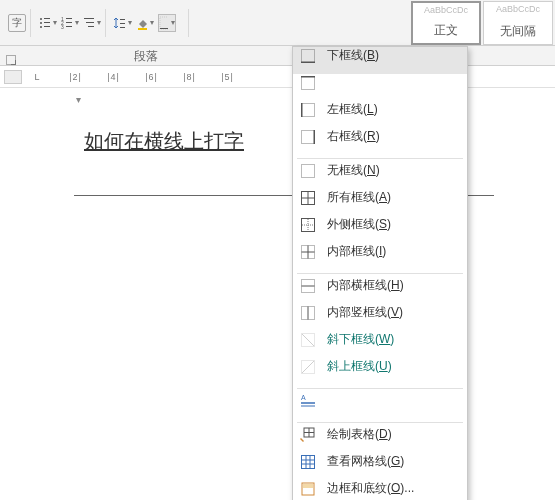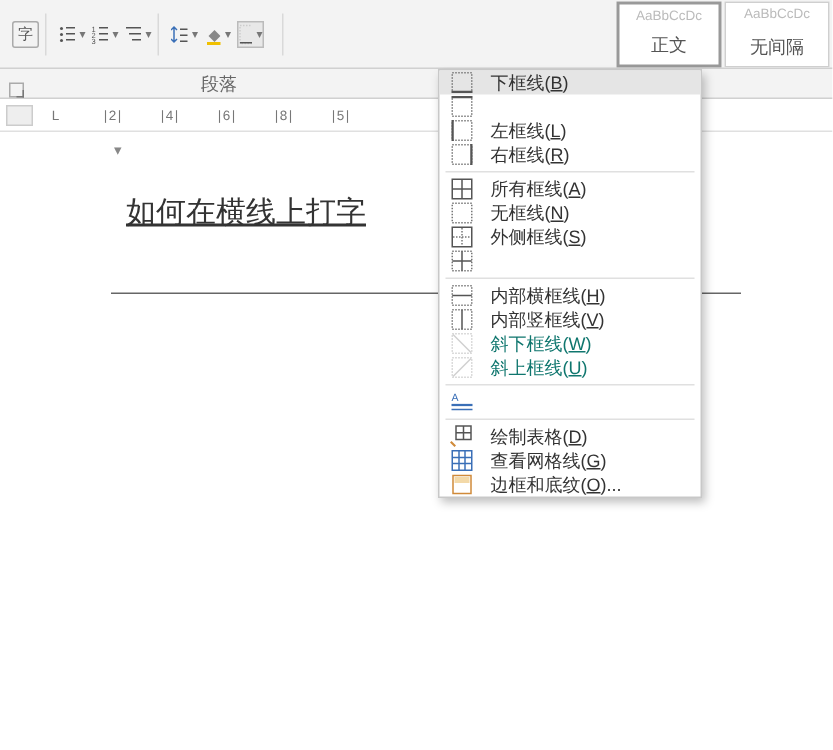--- a/index.html
+++ b/index.html
@@ -15,21 +15,21 @@
   .group-label { font-size: 12px; color: #666; text-align: center; }
   .ruler { height: 22px; background: #fff; border-bottom: 1px solid #e0e0e0; position: relative; font-size: 9px; color: #666; display: flex; align-items: center; padding-left: 4px; overflow: hidden; }
   .ruler .cap { width: 18px; height: 14px; background: #eee; border: 1px solid #ccc; margin-right: 6px; flex-shrink: 0; }
   .ruler .ticks { display: flex; align-items: center; gap: 0; flex: 1; }
   .ruler .tick { width: 19px; text-align: center; letter-spacing: 1px; color: #777; font-size: 9px; }
   .doc { position: relative; padding: 40px 0 0 84px; }
   .headline { font-size: 20px; font-family: "SimSun", serif; text-decoration: underline; color: #333; }
   .hr-line { border: none; border-top: 1px solid #666; margin-top: 40px; width: 420px; margin-left: -10px; }
   .cursor-mark { position: absolute; left: 76px; top: 6px; font-size: 10px; color: #888; }
   .dropdown { position: absolute; left: 292px; top: 46px; width: 176px; background: #fff; border: 1px solid #c8c8c8; box-shadow: 2px 3px 6px rgba(0,0,0,0.25); }
-  .dd-item { display: flex; align-items: center; height: 16px; padding: 0 10px 0 6px; gap: 10px; cursor: default; color: #333; }
+  .dd-item { display: flex; align-items: flex-start; height: 27px; padding: 0 10px 0 6px; gap: 10px; cursor: default; color: #333; }
   .dd-item.highlight { background: #e5e5e5; }
   .dd-item.disabled { color: #0f766e; }
   .dd-item .ico { width: 18px; height: 18px; display: inline-flex; align-items: center; justify-content: center; flex-shrink: 0; }
   .dd-item .lbl { flex: 1; font-size: 12px; }
   .dd-item .lbl u { text-decoration: underline; }
   .dd-sep { height: 1px; background: #e0e0e0; margin: 3px 4px; }
   .combo { display: inline-flex; align-items: center; gap: 2px; }
   .chev { font-size: 8px; color: #777; margin-left: 1px; }
   svg { display: block; }
   .expand-sq { width:10px; height:10px; border:1px solid #aaa; position:relative; margin-left:6px; }
@@ -185,53 +185,54 @@
           <rect x="1.5" y="1.5" width="13" height="13" fill="none" stroke="#777" stroke-dasharray="1 1"></rect>
           <rect x="13.5" y="1" width="1.5" height="14" fill="#555"></rect>
         </svg>
       </span>
       <span class="lbl">右框线(<u>R</u>)</span>
     </div>
     <div class="dd-sep"></div>
     <div class="dd-item">
       <span class="ico">
         <svg width="16" height="16">
+          <rect x="1.5" y="1.5" width="13" height="13" fill="none" stroke="#777" stroke-dasharray="1 1"></rect>
+        </svg>
+      </span>
+      <span class="lbl">无框线(<u>N</u>)</span>
+    </div>
+    <div class="dd-item">
+      <span class="ico">
+        <svg width="16" height="16">
           <rect x="1.5" y="1.5" width="13" height="13" fill="none" stroke="#555"></rect>
           <line x1="8" y1="1.5" x2="8" y2="14.5" stroke="#555"></line>
           <line x1="1.5" y1="8" x2="14.5" y2="8" stroke="#555"></line>
         </svg>
       </span>
       <span class="lbl">所有框线(<u>A</u>)</span>
     </div>
     <div class="dd-item">
       <span class="ico">
         <svg width="16" height="16">
-          <rect x="1.5" y="1.5" width="13" height="13" fill="none" stroke="#777" stroke-dasharray="1 1"></rect>
-        </svg>
-      </span>
-      <span class="lbl">无框线(<u>N</u>)</span>
-    </div>
-    <div class="dd-item">
-      <span class="ico">
-        <svg width="16" height="16">
           <rect x="1.5" y="1.5" width="13" height="13" fill="none" stroke="#555"></rect>
           <line x1="8" y1="2" x2="8" y2="14" stroke="#777" stroke-dasharray="1 1"></line>
           <line x1="2" y1="8" x2="14" y2="8" stroke="#777" stroke-dasharray="1 1"></line>
         </svg>
       </span>
       <span class="lbl">外侧框线(<u>S</u>)</span>
     </div>
     <div class="dd-item">
       <span class="ico">
         <svg width="16" height="16">
           <rect x="1.5" y="1.5" width="13" height="13" fill="none" stroke="#777" stroke-dasharray="1 1"></rect>
           <line x1="8" y1="1.5" x2="8" y2="14.5" stroke="#555"></line>
           <line x1="1.5" y1="8" x2="14.5" y2="8" stroke="#555"></line>
         </svg>
       </span>
+      <span class="lbl">内部框线(<u>I</u>)</span>
     </div>
     <div class="dd-sep"></div>
     <div class="dd-item">
       <span class="ico">
         <svg width="16" height="16">
           <rect x="1.5" y="1.5" width="13" height="13" fill="none" stroke="#777" stroke-dasharray="1 1"></rect>
           <line x1="1.5" y1="8" x2="14.5" y2="8" stroke="#555"></line>
         </svg>
       </span>
       <span class="lbl">内部横框线(<u>H</u>)</span>

